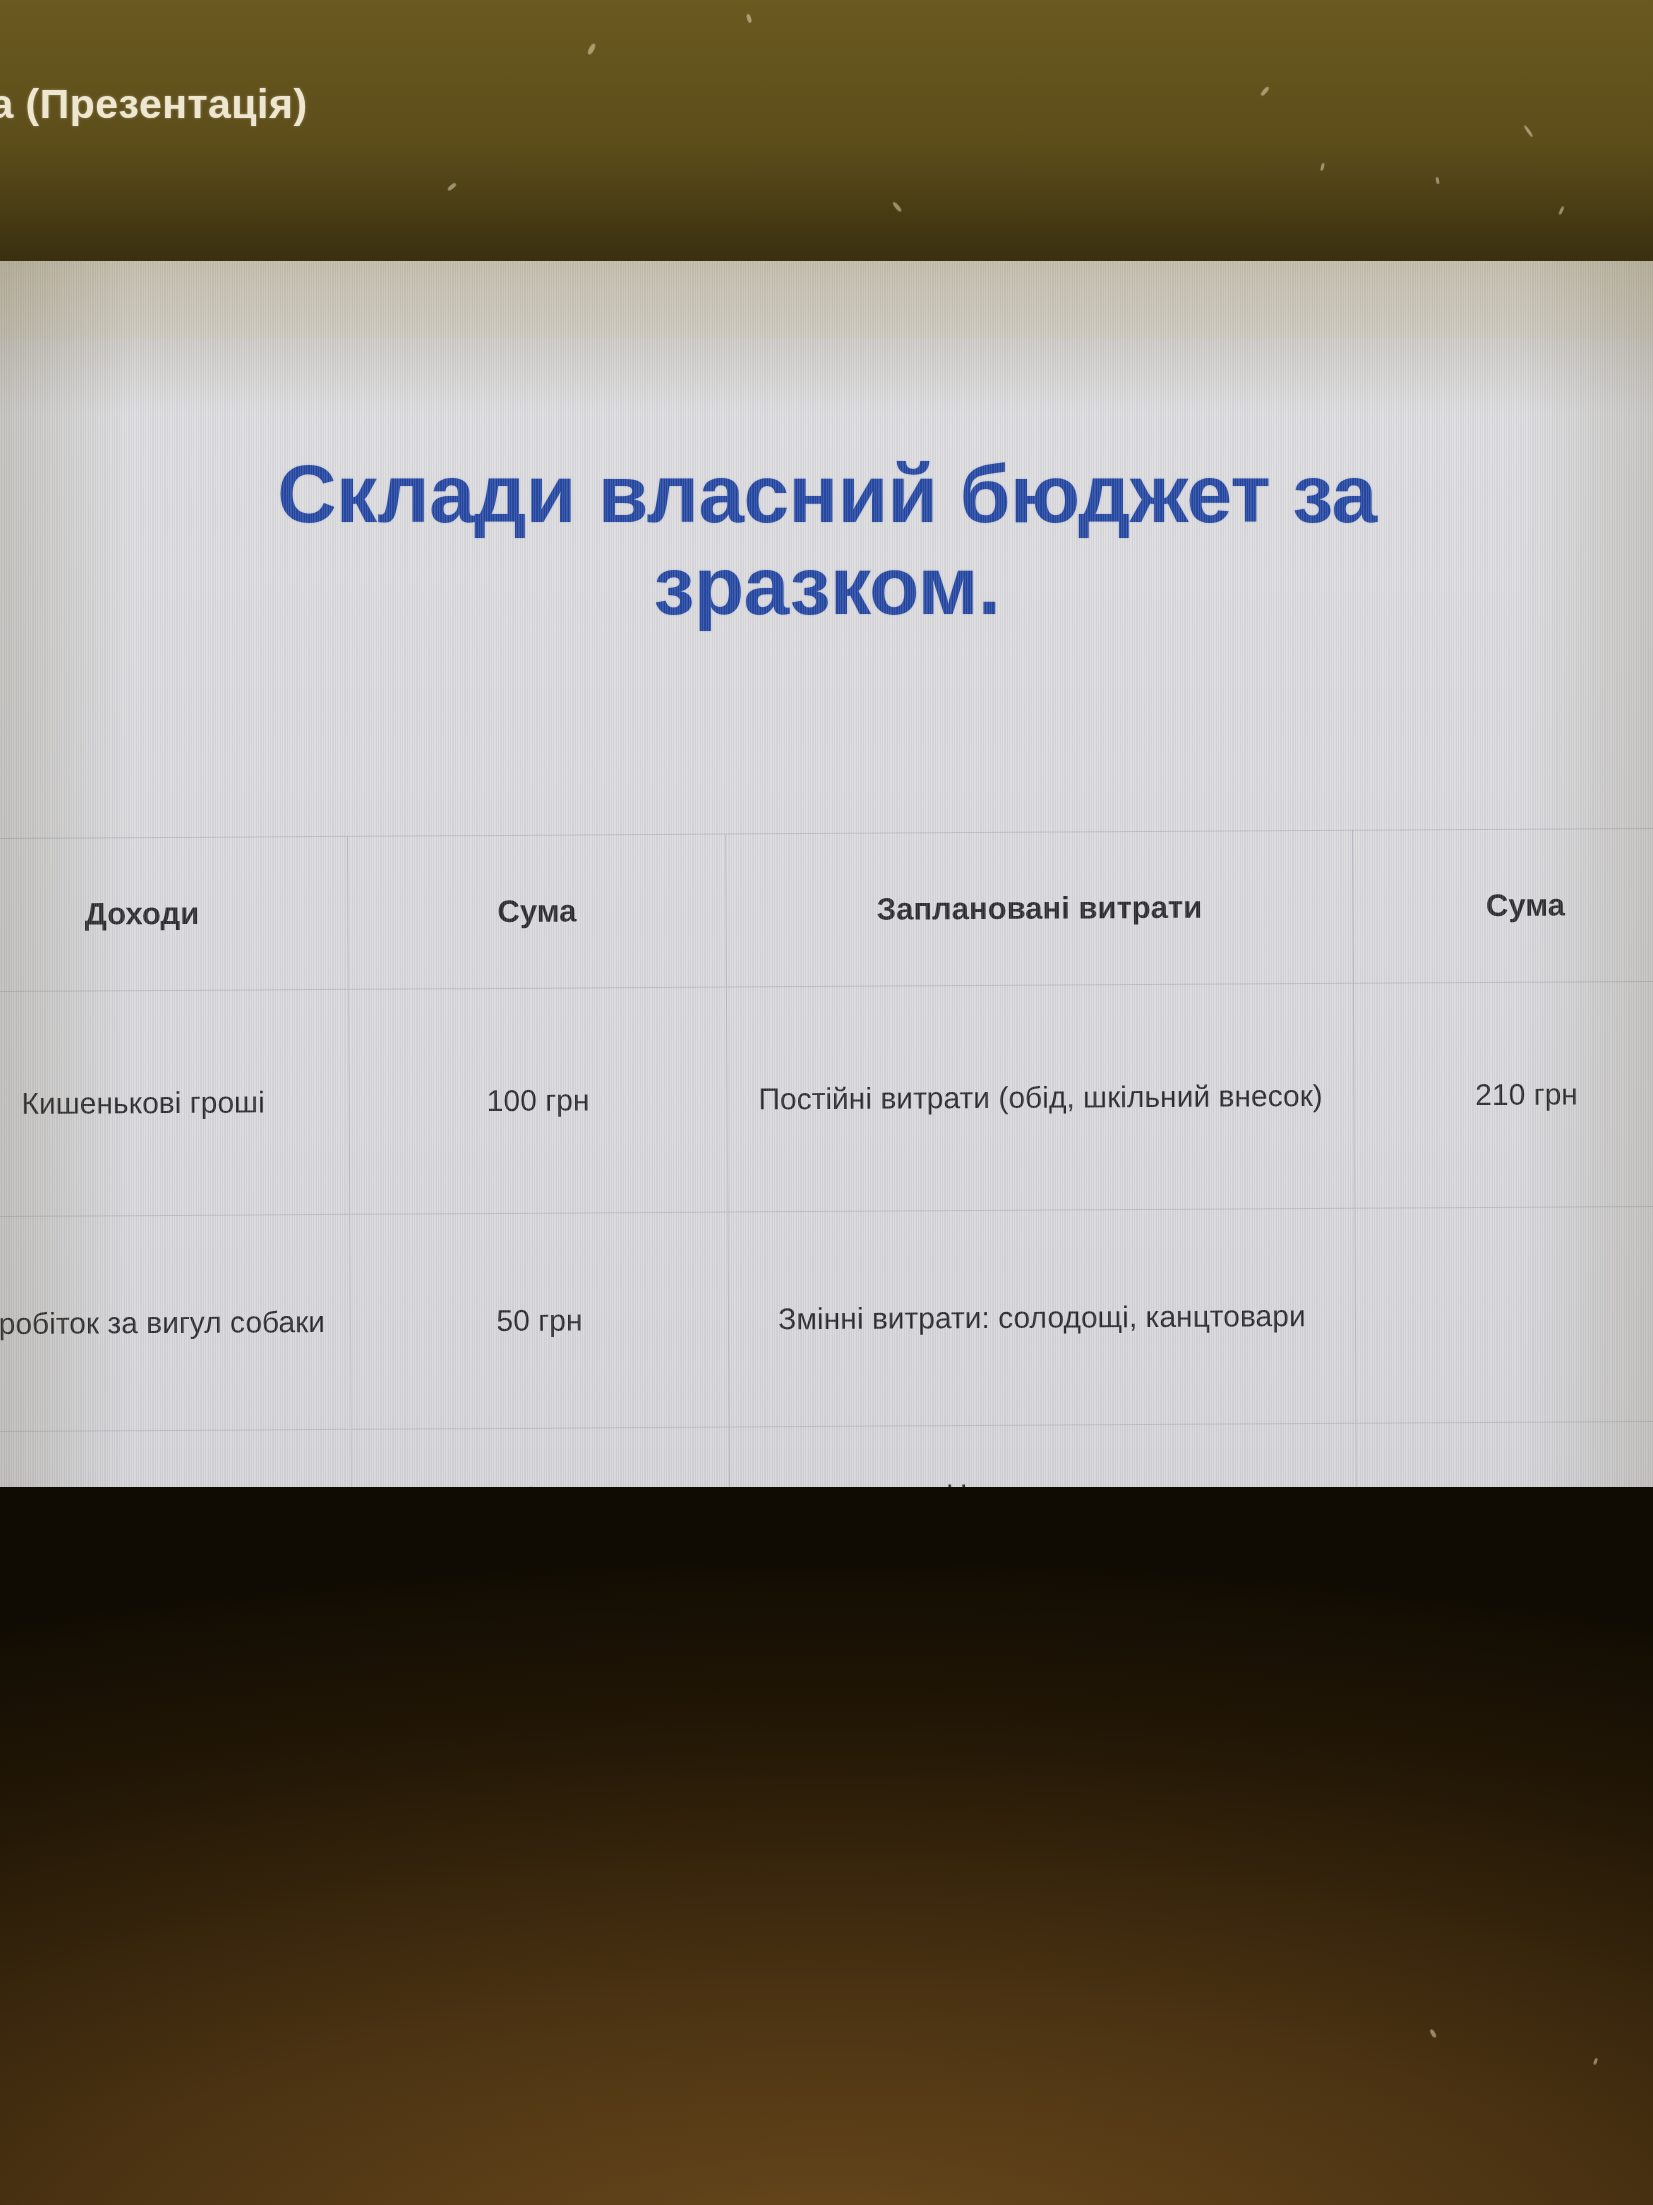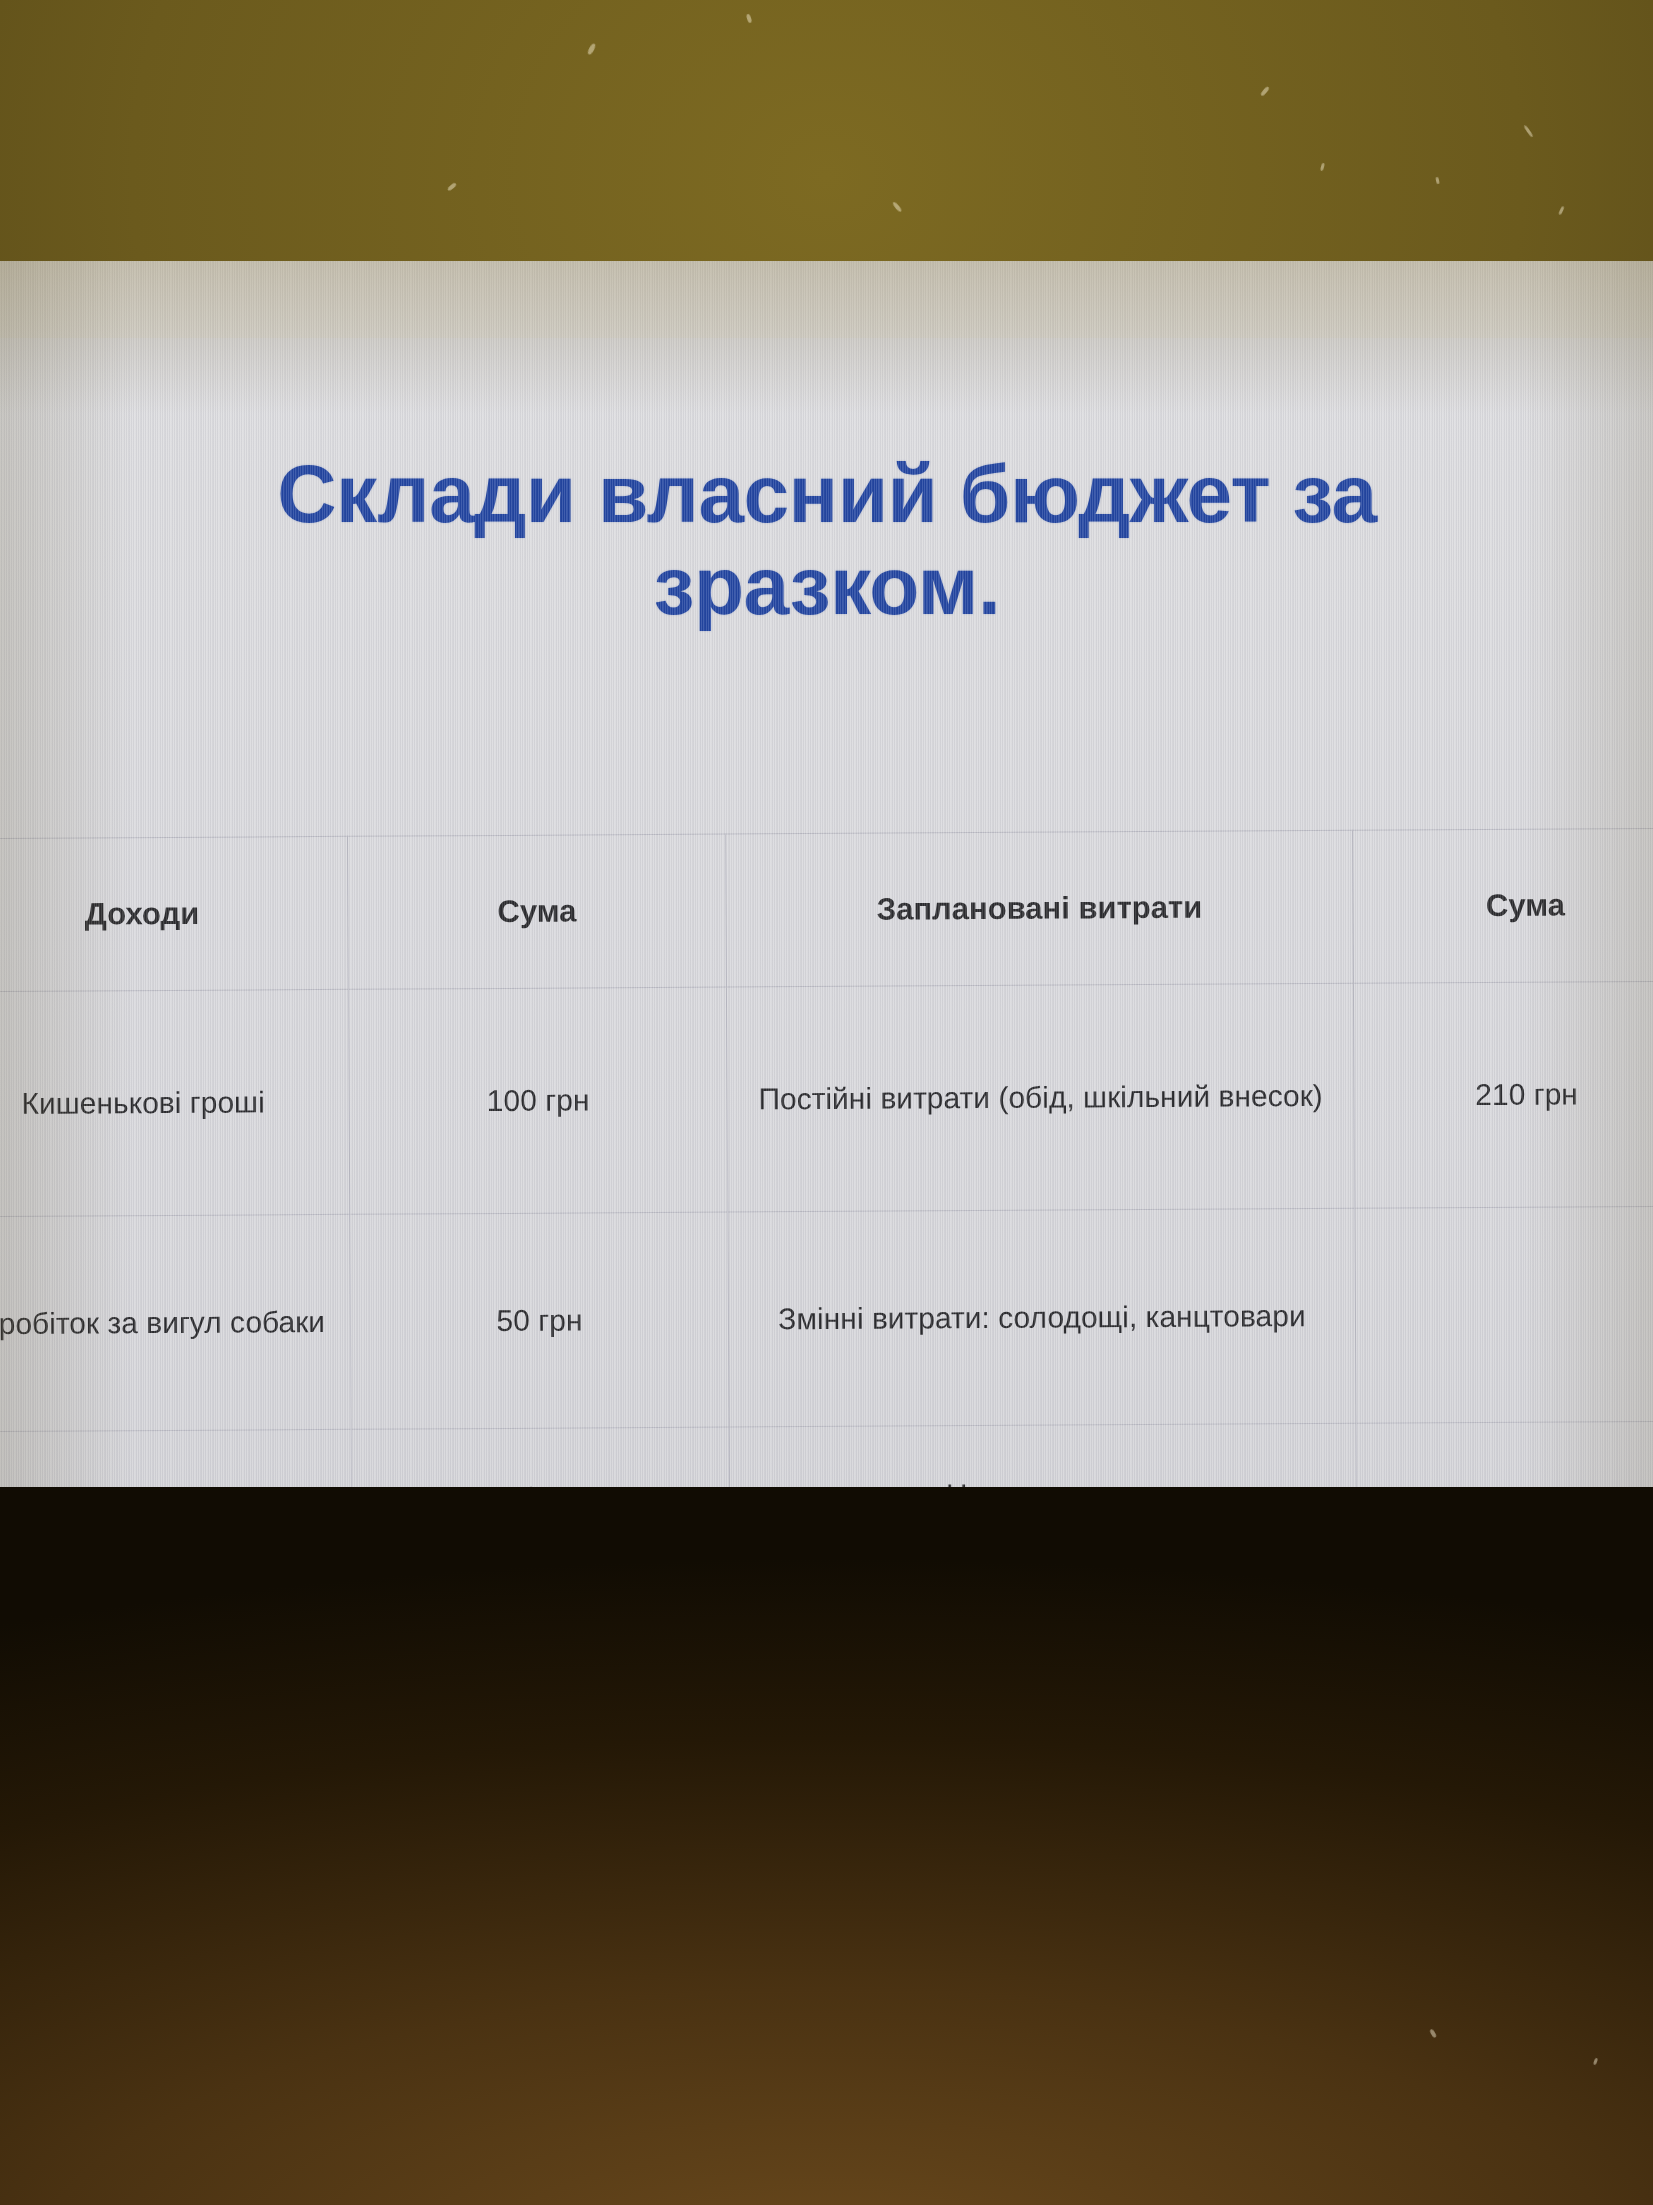--- a/index.html
+++ b/index.html
@@ -157,20 +157,23 @@
   .win i { background:#39a85f; display:block; }
   .circle-i { width:38px; height:38px; border-radius:50%; background:#4a4f77; }
   .sq-i { width:37px; height:37px; border-radius:4.8px; background:#6a5c3a; }
 </style>
 </head>
 <body>
 
 <div class="photo">
   <div class="ambient"></div>
 
+  <div class="topband">
+    <div class="meeting-title">а (Презентація)</div>
+  </div>
 
   <div class="screen">
     <div class="app-strip"></div>
     <div class="app-label">t PowerPoint</div>
 
     <div class="slide">
 
       <div class="slide-title">
         <span>Склади власний бюджет за</span>
         <span class="l2">зразком.</span>

